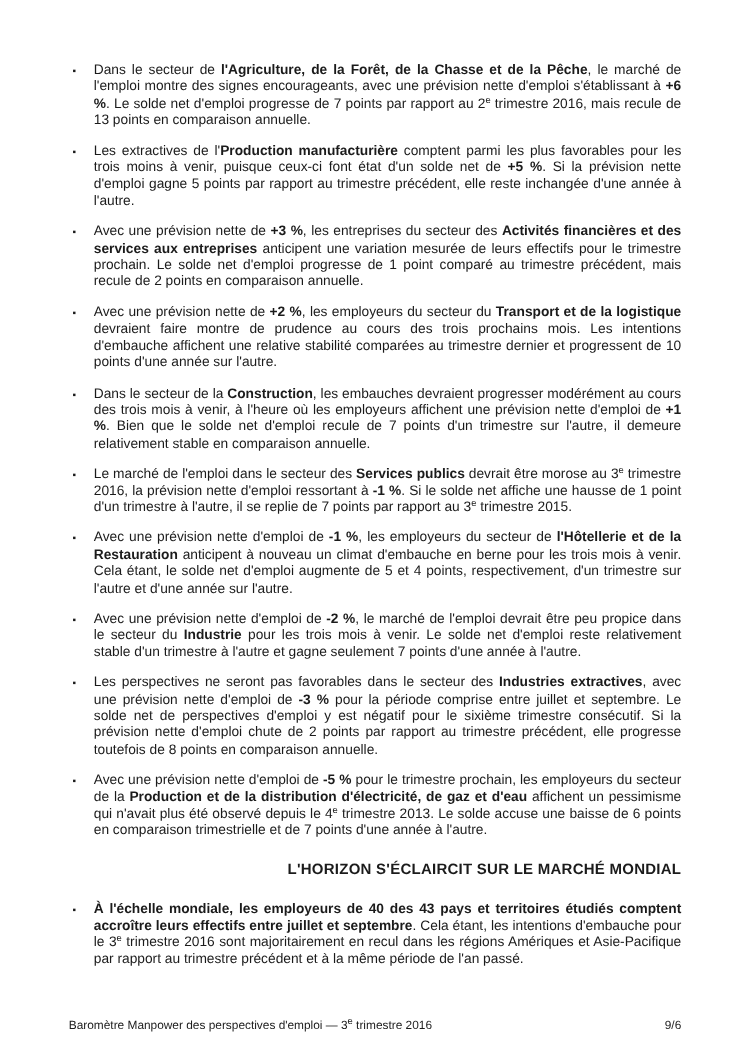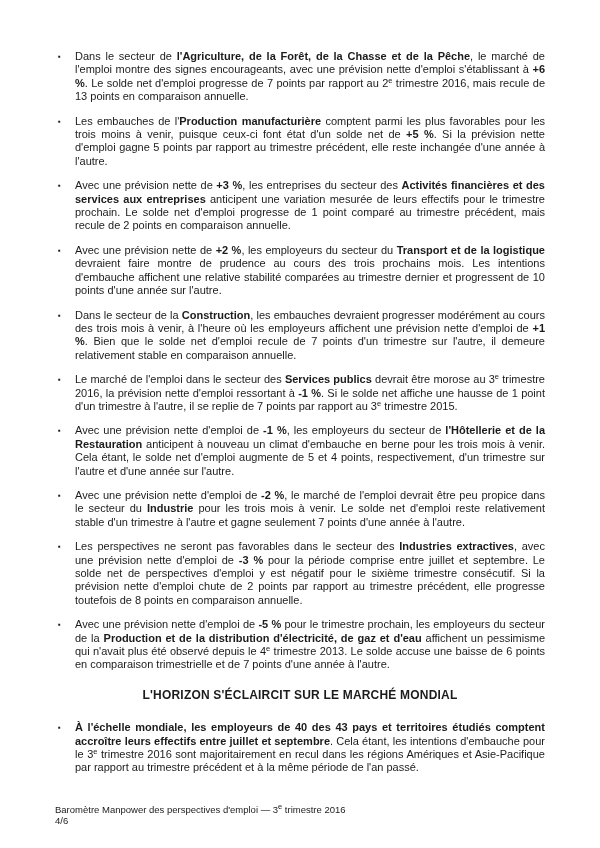--- a/index.html
+++ b/index.html
@@ -22,54 +22,53 @@
     width: 20px;
     font-size: 8px;
     line-height: 13.4px;
     padding-left: 3px;
     color: #1b1b1b;
   }
   .btext { flex: 1; text-align: justify; }
   .b { font-weight: bold; }
   sup { font-size: 7.5px; line-height: 0; vertical-align: 4px; }
   .heading {
-    text-align: center;
+    text-align: right;
     font-weight: bold;
     font-size: 12px;
     letter-spacing: 0.2px;
     margin: 17px 0 19px 0;
     color: #1b1b1b;
   }
   .footer {
     position: absolute;
     left: 55px;
     right: 55px;
     bottom: 22px;
     display: flex;
     justify-content: space-between;
     align-items: baseline;
     font-size: 9.5px;
     line-height: 11px;
     color: #1b1b1b;
-    flex-direction: column;
   }
 </style>
 </head>
 <body>
 
 <div class="page">
 
   <div class="bullet">
     <span class="marker">▪</span>
     <div class="btext"><span>Dans le secteur de </span><span class="b">l'Agriculture, de la Forêt, de la Chasse et de la Pêche</span><span>, le marché de l'emploi montre des signes encourageants, avec une prévision nette d'emploi s'établissant à </span><span class="b">+6 %</span><span>. Le solde net d'emploi progresse de 7 points par rapport au 2</span><sup>e</sup><span> trimestre 2016, mais recule de 13 points en comparaison annuelle.</span></div>
   </div>
 
   <div class="bullet">
     <span class="marker">▪</span>
-    <div class="btext"><span>Les embauches de l'</span><span class="b">Production manufacturière</span><span> comptent parmi les plus favorables pour les trois moins à venir, puisque ceux-ci font état d'un solde net de </span><span class="b">+5 %</span><span>. Si la prévision nette d'emploi gagne 5 points par rapport au trimestre précédent, elle reste inchangée d'une année à l'autre.</span></div>
+    <div class="btext"><span>Les extractives de l'</span><span class="b">Production manufacturière</span><span> comptent parmi les plus favorables pour les trois moins à venir, puisque ceux-ci font état d'un solde net de </span><span class="b">+5 %</span><span>. Si la prévision nette d'emploi gagne 5 points par rapport au trimestre précédent, elle reste inchangée d'une année à l'autre.</span></div>
   </div>
 
   <div class="bullet">
     <span class="marker">▪</span>
     <div class="btext"><span>Avec une prévision nette de </span><span class="b">+3 %</span><span>, les entreprises du secteur des </span><span class="b">Activités financières et des services aux entreprises</span><span> anticipent une variation mesurée de leurs effectifs pour le trimestre prochain. Le solde net d'emploi progresse de 1 point comparé au trimestre précédent, mais recule de 2 points en comparaison annuelle.</span></div>
   </div>
 
   <div class="bullet">
     <span class="marker">▪</span>
     <div class="btext"><span>Avec une prévision nette de </span><span class="b">+2 %</span><span>, les employeurs du secteur du </span><span class="b">Transport et de la logistique</span><span> devraient faire montre de prudence au cours des trois prochains mois. Les intentions d'embauche affichent une relative stabilité comparées au trimestre dernier et progressent de 10 points d'une année sur l'autre.</span></div>
@@ -107,16 +106,16 @@
 
   <div class="heading">L'HORIZON S'ÉCLAIRCIT SUR LE MARCHÉ MONDIAL</div>
 
   <div class="bullet">
     <span class="marker">▪</span>
     <div class="btext"><span class="b">À l'échelle mondiale, les employeurs de 40 des 43 pays et territoires étudiés comptent accroître leurs effectifs entre juillet et septembre</span><span>. Cela étant, les intentions d'embauche pour le 3</span><sup>e</sup><span> trimestre 2016 sont majoritairement en recul dans les régions Amériques et Asie-Pacifique par rapport au trimestre précédent et à la même période de l'an passé.</span></div>
   </div>
 
   <div class="footer">
     <span><span>Baromètre Manpower des perspectives d'emploi — 3</span><sup>e</sup><span> trimestre 2016</span></span>
-    <span>4/6</span>
+    <span>9/6</span>
   </div>
 
 </div>
 
 </body></html>

